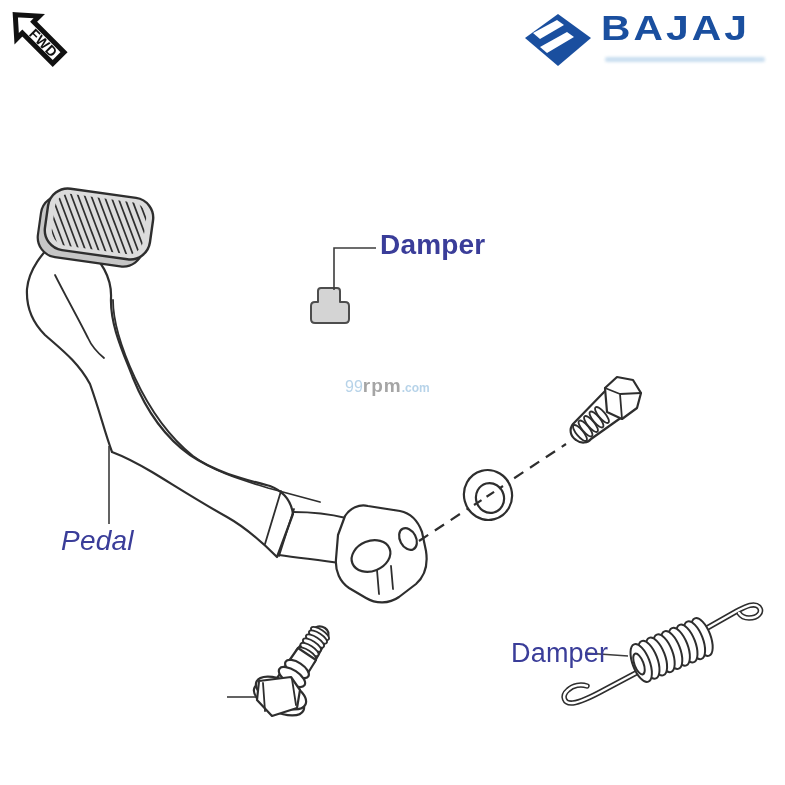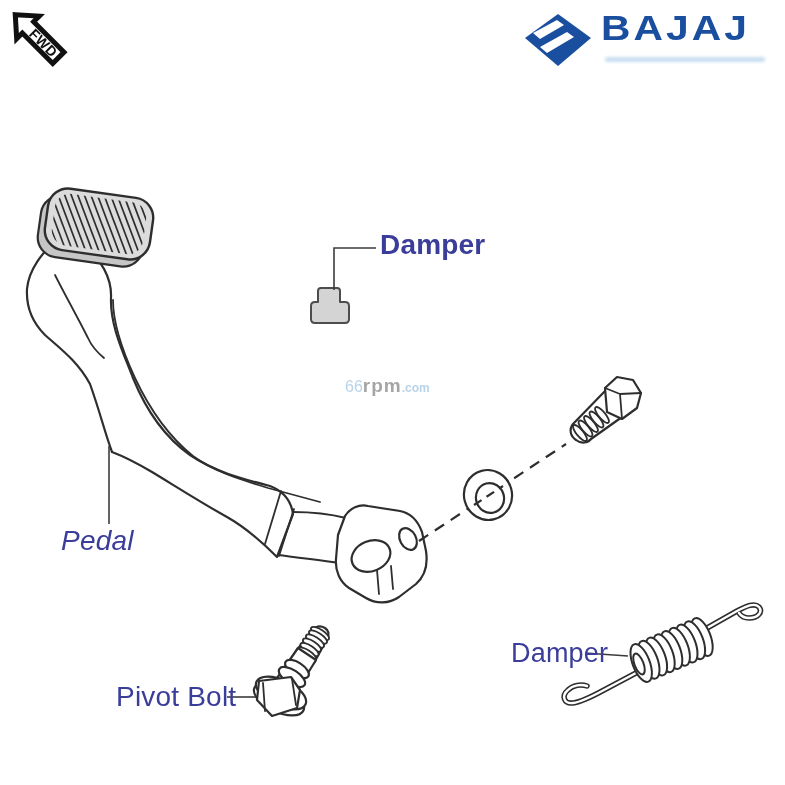--- a/index.html
+++ b/index.html
@@ -179,20 +179,19 @@
   </svg>
 
   <svg width="66" height="54" viewBox="0 0 66 54" style="position:absolute;left:525px;top:14px;">
     <polygon points="33,0 66,24 33,52 0,24" fill="#1a4f9f"></polygon>
     <polygon points="8,19 32,6 39,11 15,25" fill="#ffffff"></polygon>
     <polygon points="15,33 42,18 49,23 22,39" fill="#ffffff"></polygon>
   </svg>
   <div id="brand-word" style="color: rgb(26, 79, 159);">BAJAJ</div>
   <div id="brand-tagline"></div>
 
-  <div id="watermark"><span class="wm-99">66</span><span class="wm-rpm">rpm</span><span class="wm-com">.com</span></div>
+  <div id="watermark"><span class="wm-99">99</span><span class="wm-rpm">rpm</span><span class="wm-com">.com</span></div>
 
   <div class="part-label" style="left:380px;top:229px;font-weight:bold;">Damper</div>
   <div class="part-label" style="left:61px;top:525px;font-style:italic;">Pedal</div>
-  <div class="part-label" style="left:116px;top:681px;">Pivot Bolt</div>
   <div class="part-label" style="left:511px;top:638px;font-size:27px;">Damper</div>
 
 </div>
 
 </body></html>

